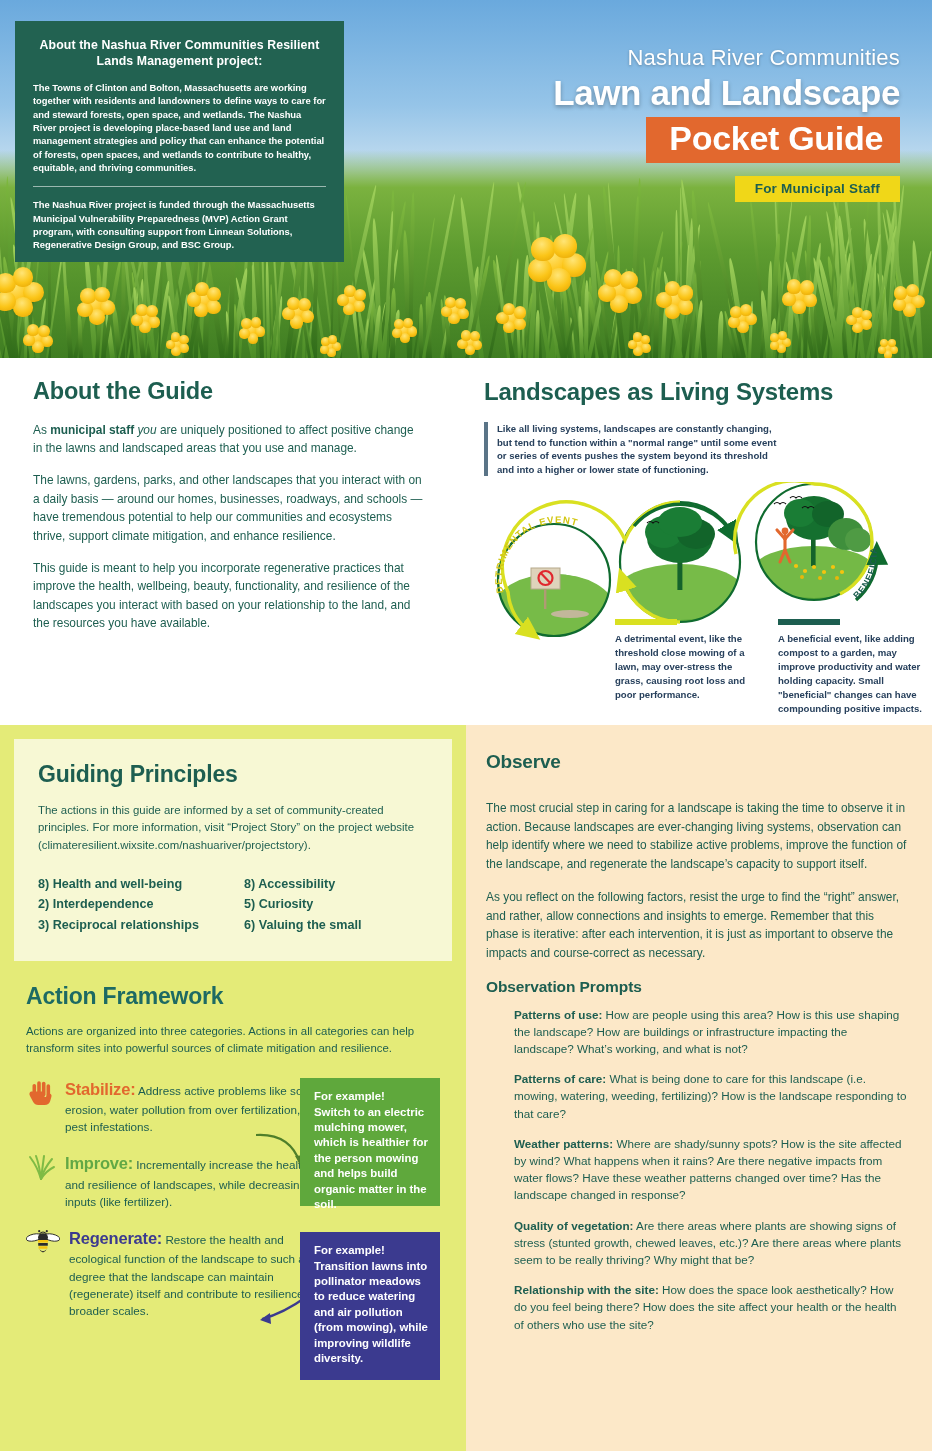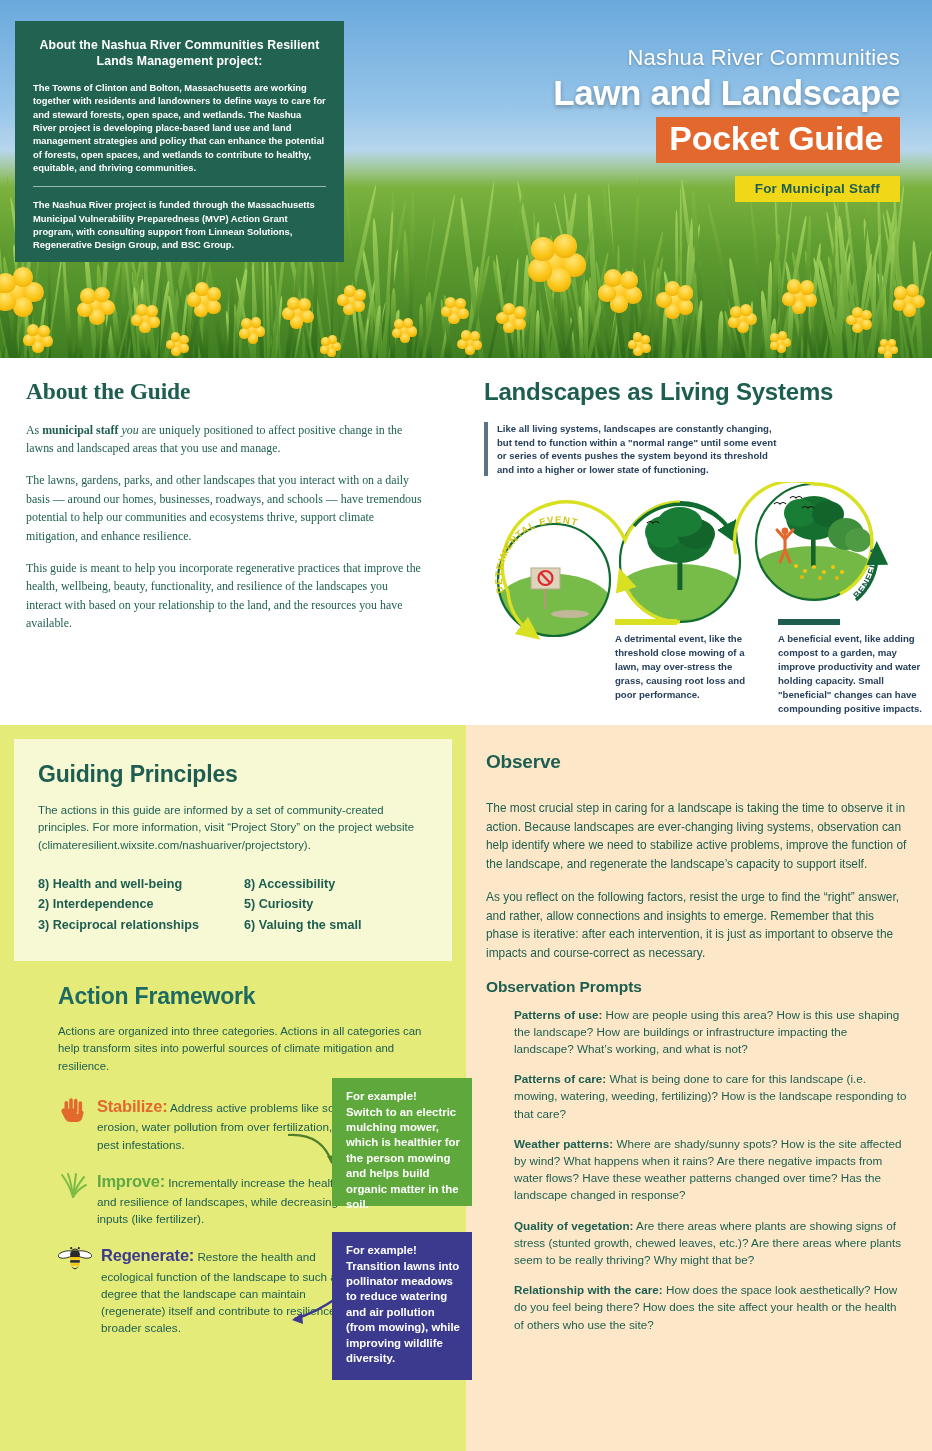--- a/index.html
+++ b/index.html
@@ -80,35 +80,35 @@
     line-height: 1.2;
   }
   .title-main {
     color: #ffffff; font-size: 35px; font-weight: bold;
     letter-spacing: -.4px; line-height: 1.12; margin-top: 2px;
     text-shadow: 0 2px 4px rgba(0,0,0,.3);
   }
   .title-badge {
     display: inline-block; background: #e2682e; color: #ffffff;
     font-size: 34px; font-weight: bold; letter-spacing: -.3px;
-    padding: 3px 17px 6px 13px; margin-top: 4px; line-height: 1.1;
+    padding: 3px 17px 6px 23px; margin-top: 4px; line-height: 1.1;
   }
   .staff-badge {
     display: inline-block; background: #f0d718; color: #1d5e50;
     font-size: 13.5px; font-weight: bold; letter-spacing: .2px;
     padding: 5px 20px 6px 20px; margin-top: 13px;
   }
 
   
   .white-band {
     position: relative; width: 932px; height: 367px;
     background: #ffffff;
     display: flex;
   }
-  .col-left-white { width: 466px; padding: 20px 40px 0 26px; font-family: Liberation Serif, serif; }
+  .col-left-white { width: 466px; padding: 20px 40px 0 33px; }
   .col-right-white { width: 466px; padding: 20px 20px 0 18px; position: relative; }
 
   h2.sec-title {
     color: #1d5e50; font-size: 23.5px; font-weight: bold;
     letter-spacing: -.2px; margin-bottom: 16px;
   }
   h2.sec-title.big { font-size: 24px; }
   p.body-green {
     color: #1d5e50; font-size: 11.9px; line-height: 1.55;
     margin-bottom: 13.5px;
@@ -159,21 +159,21 @@
     color: #1d5e50; font-size: 11.4px; line-height: 1.52; margin-bottom: 20px;
   }
   .gp-list { display: flex; gap: 10px; }
   .gp-col { flex: 1; }
   .gp-item {
     color: #1d5e50; font-size: 12.6px; font-weight: bold; line-height: 1.62;
   }
   .gp-col.second { padding-left: 12px; }
 
   
-  .af-wrap { padding: 22px 24px 0 26px; position: relative; margin-left: 32px; }
+  .af-wrap { padding: 22px 24px 0 26px; position: relative; }
   h3.af-title {
     color: #1d6a63; font-size: 23px; font-weight: bold; margin-bottom: 13px;
     letter-spacing: -.2px;
   }
   .af-intro {
     color: #1d5e50; font-size: 11.4px; line-height: 1.52; margin-bottom: 19px;
     max-width: 418px;
   }
   .af-item { display: flex; gap: 9px; margin-bottom: 16px; width: 296px; }
   .af-icon { flex: 0 0 30px; height: 30px; margin-top: 1px; }
@@ -893,16 +893,16 @@
     <div class="op-item">
       <span class="op-lead">Patterns of care:</span><span> What is being done to care for this landscape (i.e. mowing, watering, weeding, fertilizing)? How is the landscape responding to that care?</span>
     </div>
     <div class="op-item">
       <span class="op-lead">Weather patterns:</span><span> Where are shady/sunny spots? How is the site affected by wind? What happens when it rains? Are there negative impacts from water flows? Have these weather patterns changed over time? Has the landscape changed in response?</span>
     </div>
     <div class="op-item">
       <span class="op-lead">Quality of vegetation:</span><span> Are there areas where plants are showing signs of stress (stunted growth, chewed leaves, etc.)? Are there areas where plants seem to be really thriving? Why might that be?</span>
     </div>
     <div class="op-item">
-      <span class="op-lead">Relationship with the care:</span><span> How does the space look aesthetically? How do you feel being there? How does the site affect your health or the health of others who use the site?</span>
+      <span class="op-lead">Relationship with the site:</span><span> How does the space look aesthetically? How do you feel being there? How does the site affect your health or the health of others who use the site?</span>
     </div>
   </div>
 </div>
 
 </body></html>

